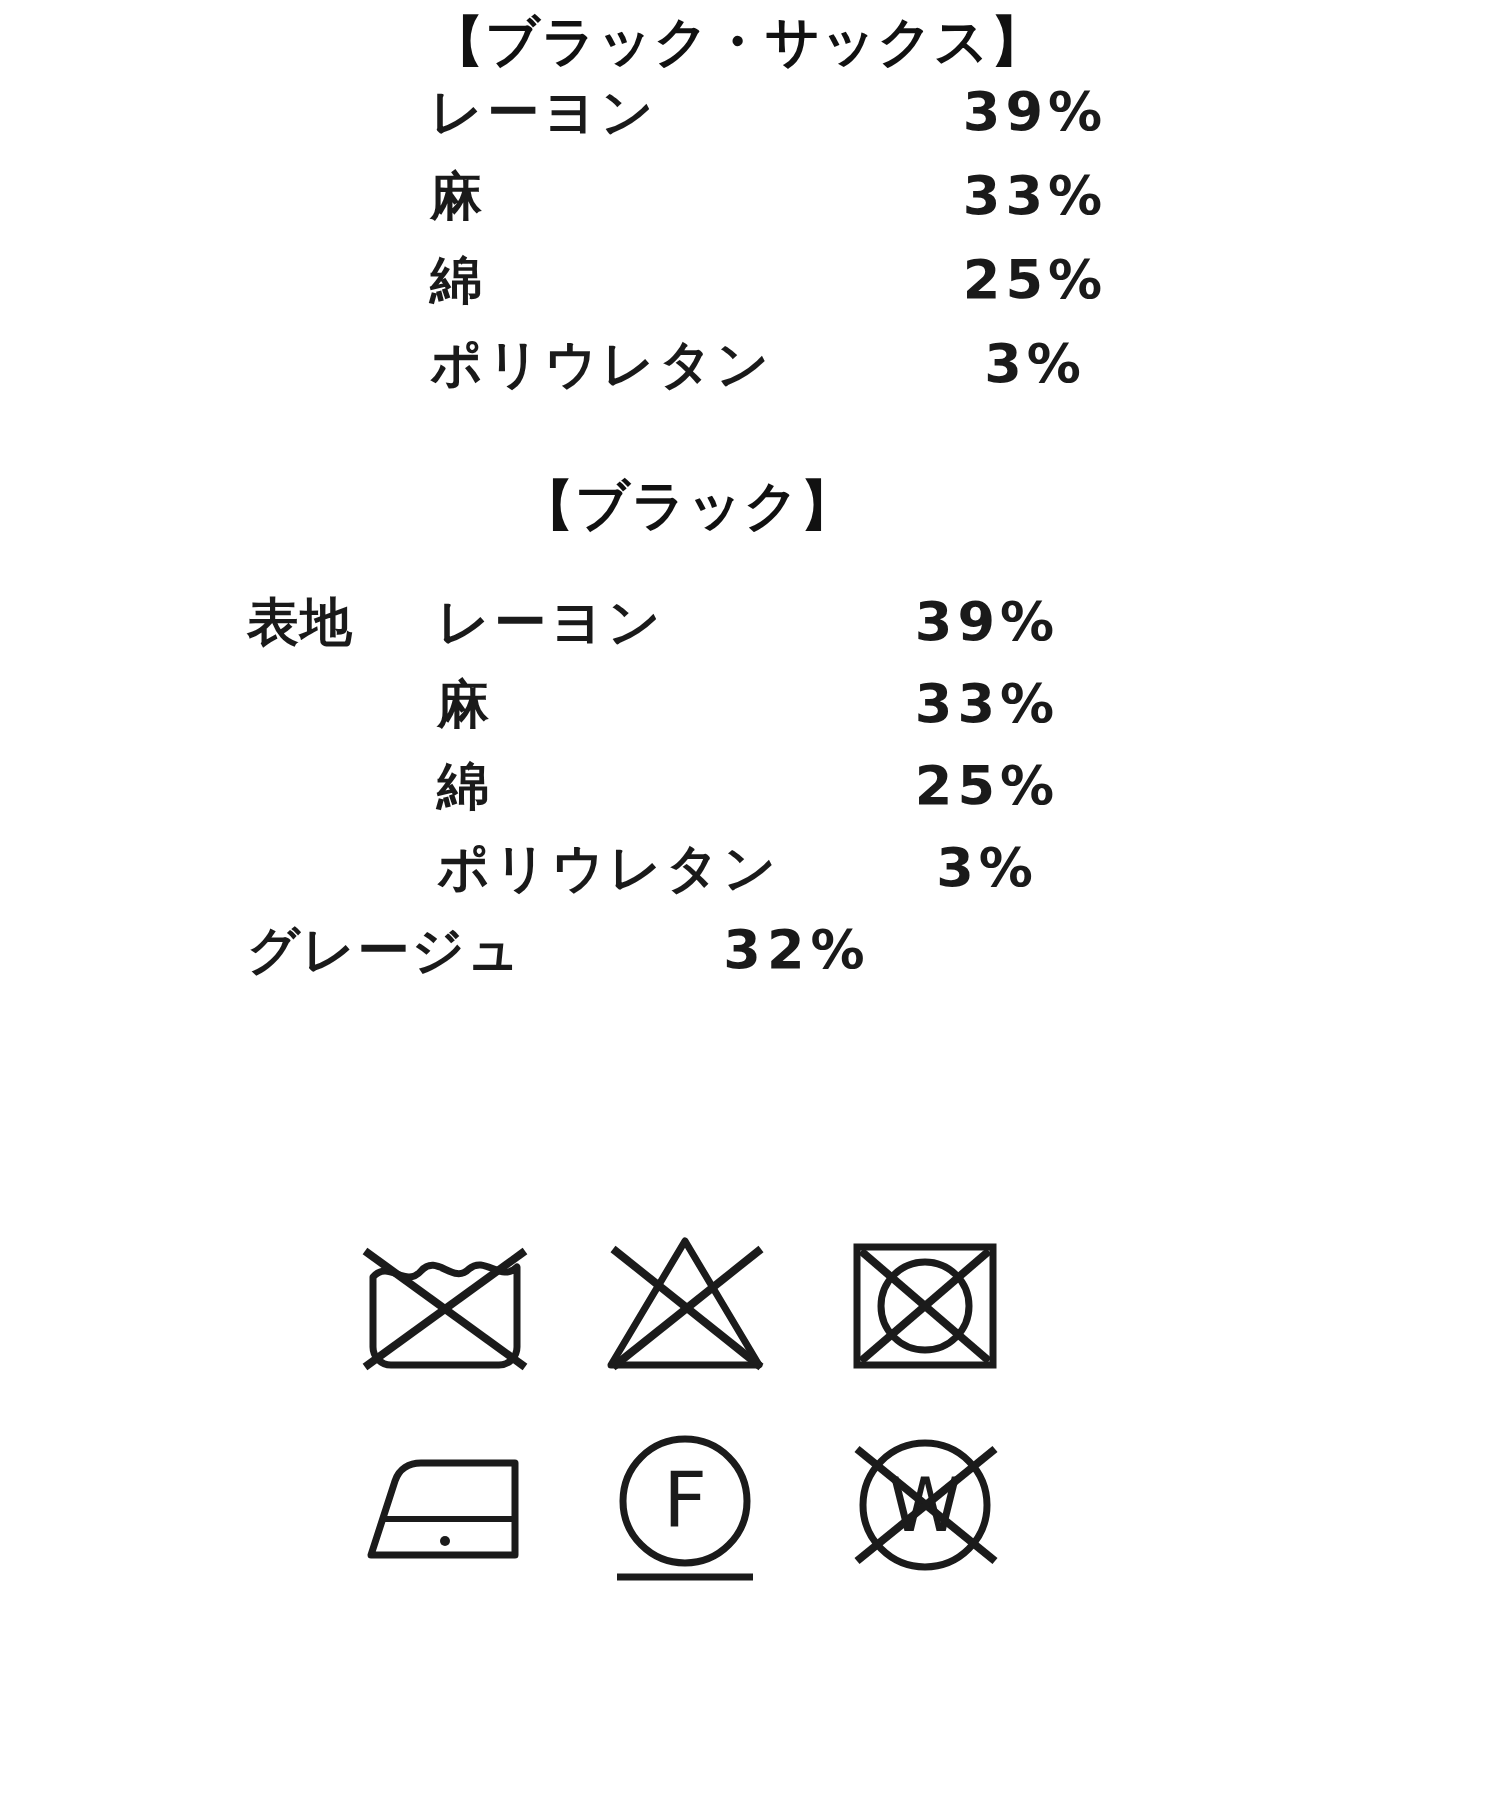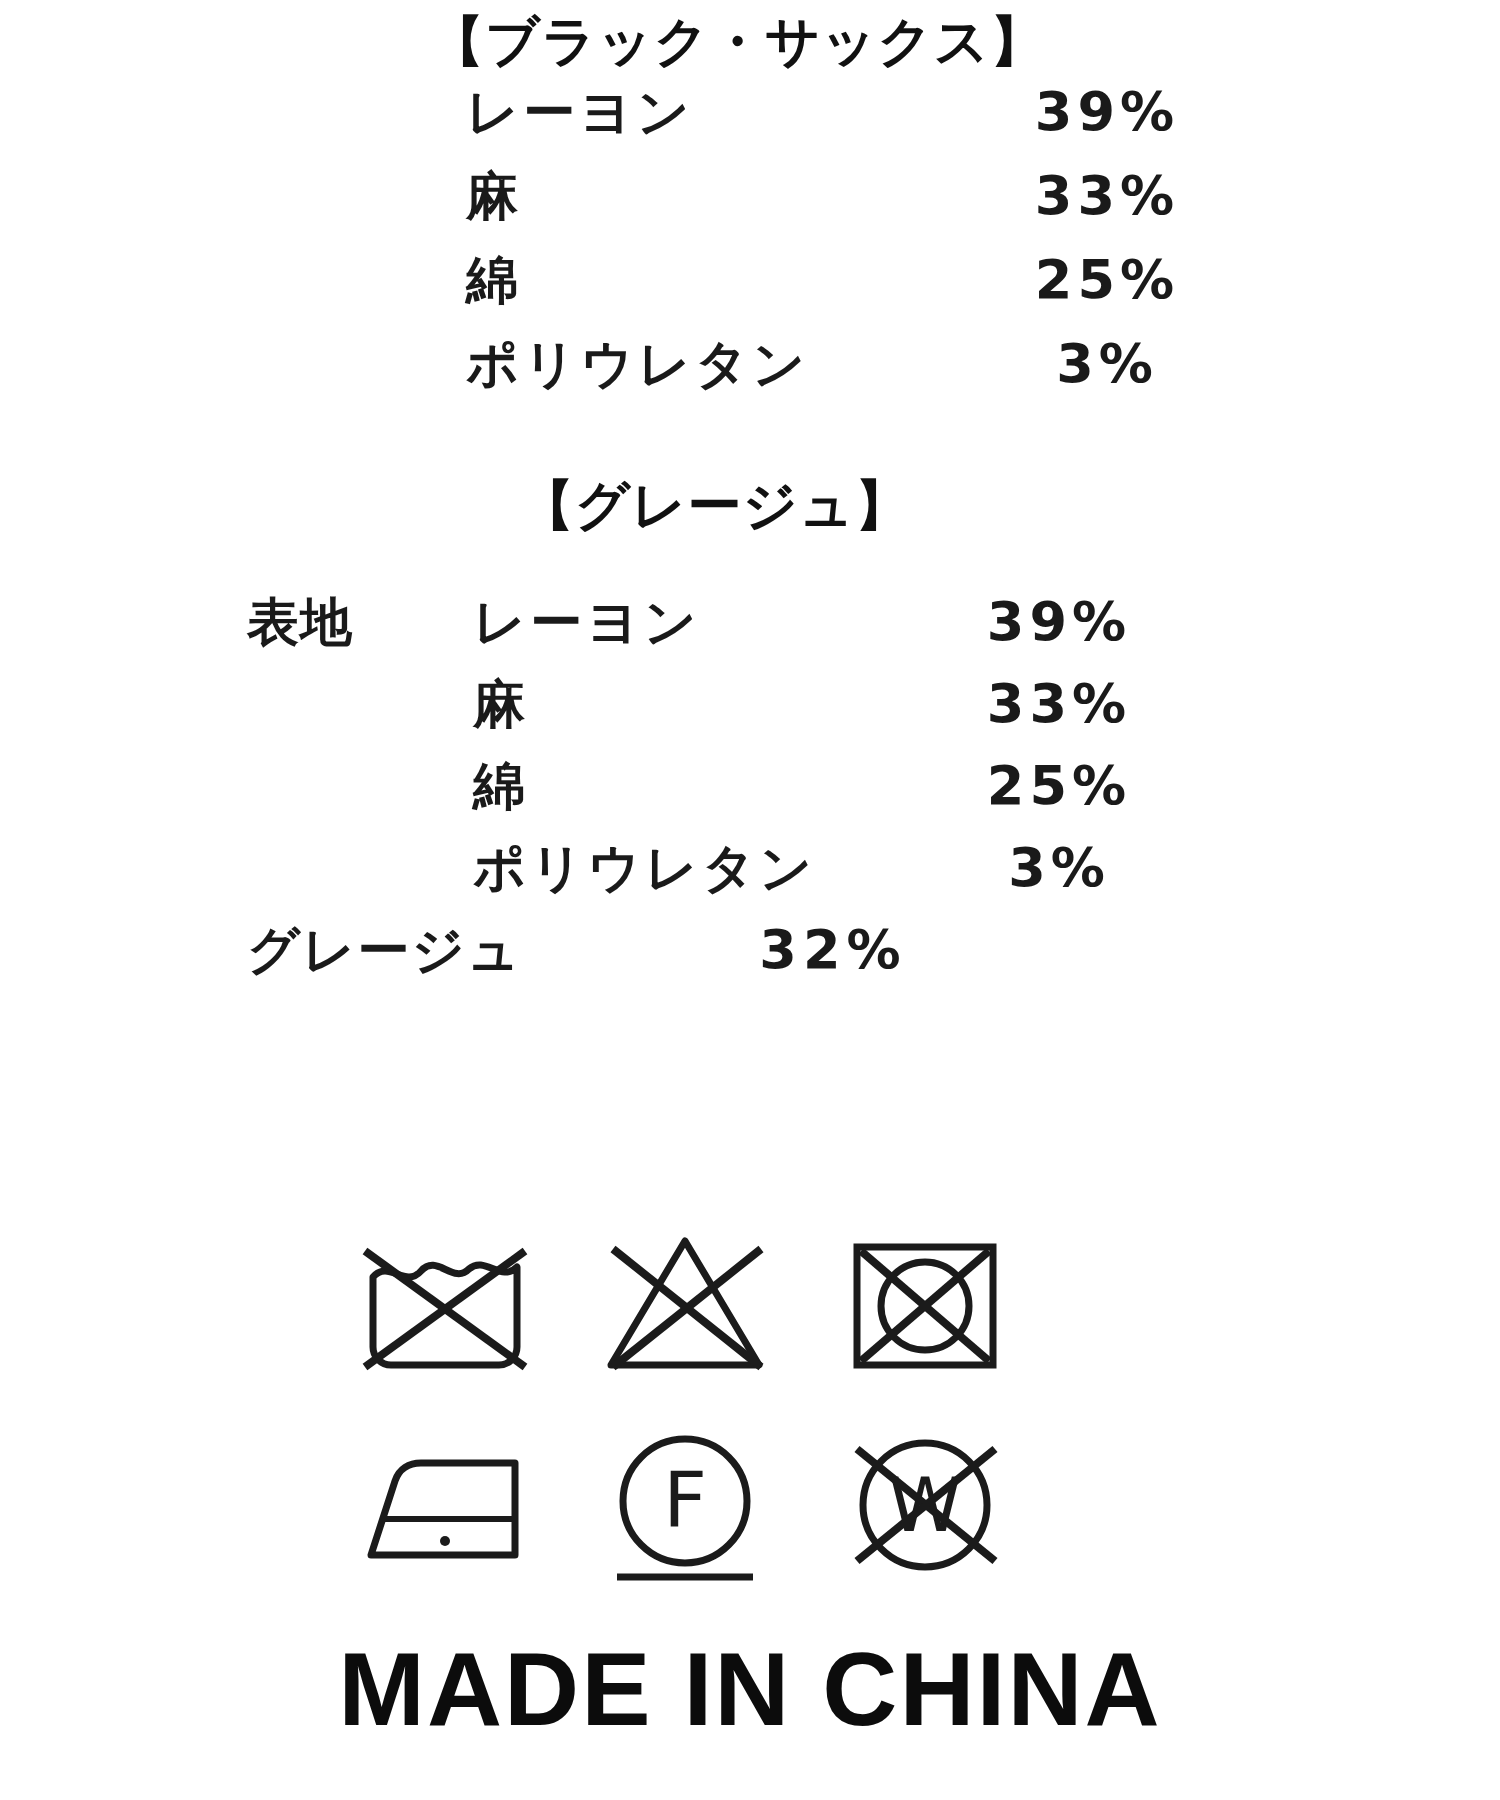--- a/index.html
+++ b/index.html
@@ -37,21 +37,20 @@
   
   .comp-table {
     position: absolute;
     font-family: "DejaVu Sans", sans-serif;
     color: #1a1a1a;
   }
   .comp-row {
     display: flex;
     align-items: baseline;
     height: 84px;
-    gap: 36px;
   }
   .comp-prefix {
     width: 190px;
     font-size: 52px;
     font-weight: 700;
     letter-spacing: 1px;
     white-space: nowrap;
   }
   .comp-fiber {
     width: 420px;
@@ -144,21 +143,21 @@
       <div class="comp-fiber">綿</div>
       <div class="comp-pct">25%</div>
     </div>
     <div class="comp-row">
       <div class="comp-prefix"></div>
       <div class="comp-fiber">ポリウレタン</div>
       <div class="comp-pct">3%</div>
     </div>
   </div>
 
-  <div class="section-heading" id="heading-2">【グレージュ】</div>
+  <div class="section-heading" id="heading-2">【ブラック】</div>
 
   <div class="comp-table" id="table-2">
     <div class="comp-row">
       <div class="comp-prefix">表地</div>
       <div class="comp-fiber">レーヨン</div>
       <div class="comp-pct">39%</div>
     </div>
     <div class="comp-row">
       <div class="comp-prefix"></div>
       <div class="comp-fiber">麻</div>
@@ -233,15 +232,14 @@
         <svg viewBox="0 0 180 180" aria-hidden="true">
           <circle cx="90" cy="90" r="62" fill="none" stroke="#1b1b1b" stroke-width="7"></circle>
           <text x="90" y="116" text-anchor="middle" font-family="DejaVu Sans, sans-serif" font-size="74" font-weight="400" fill="#1b1b1b">W</text>
           <path d="M22 34 L160 146" fill="none" stroke="#1b1b1b" stroke-width="8"></path>
           <path d="M160 34 L22 146" fill="none" stroke="#1b1b1b" stroke-width="8"></path>
         </svg>
       </div>
     </div>
   </div>
 
-  <div id="made-in">MADE IN CHINA</div>
 
 </div>
 
 </body></html>

